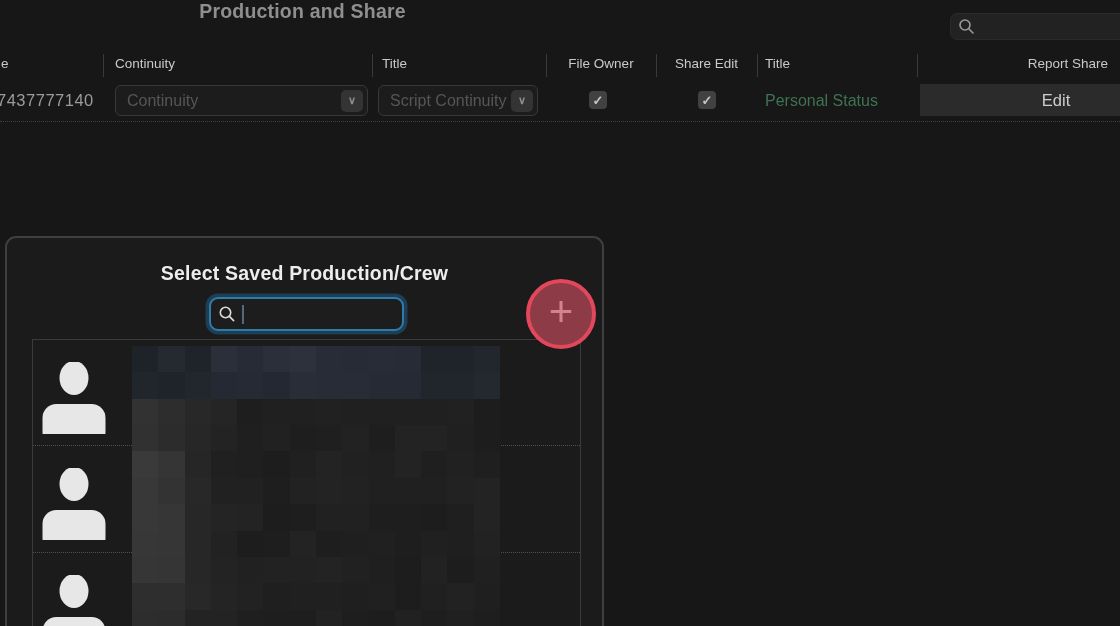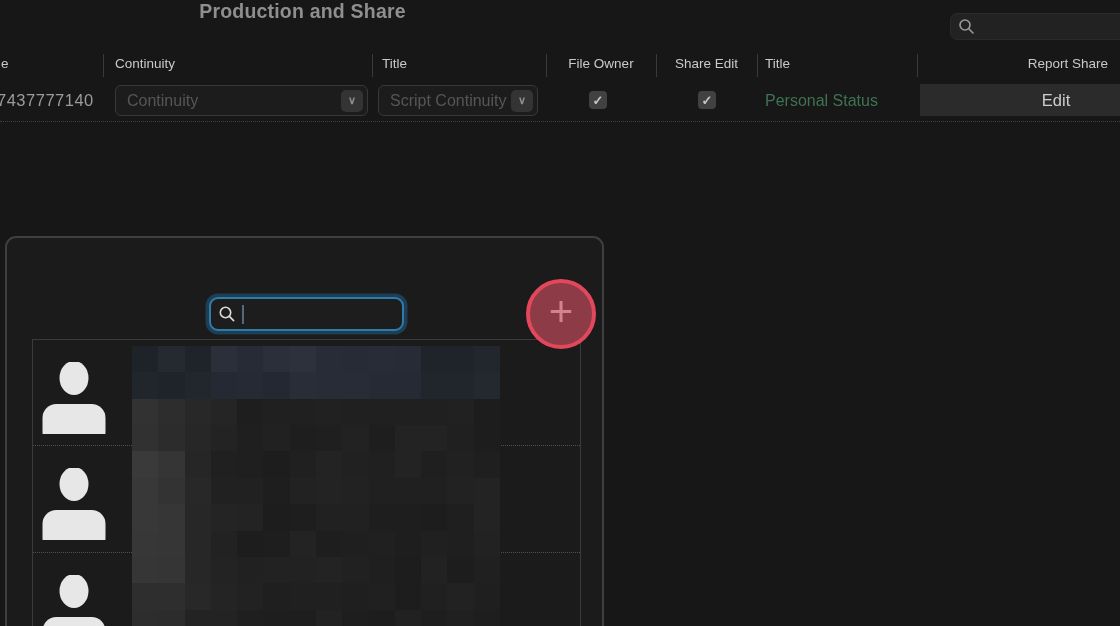--- a/index.html
+++ b/index.html
@@ -160,20 +160,21 @@
 <div class="abs checkbox" style="left:698px;">
   <span>✓</span>
 </div>
 
 <div class="abs status-val" style="color: rgb(63, 114, 83);">Personal Status</div>
 
 <button class="abs edit-btn">Edit</button>
 
 <div class="abs dialog">
 
+  <div class="abs dialog-title">Select Saved Production/Crew</div>
 
   <div class="abs dlg-search">
     <svg width="18" height="18" viewBox="0 0 18 18">
       <circle cx="7.5" cy="7.5" r="5.2" fill="none" stroke="#dcdcdc" stroke-width="1.6"></circle>
       <line x1="11.4" y1="11.4" x2="15.6" y2="15.6" stroke="#dcdcdc" stroke-width="1.6" stroke-linecap="round"></line>
     </svg>
     <div class="caret"></div>
     <input type="text" value="" style="">
   </div>
 

